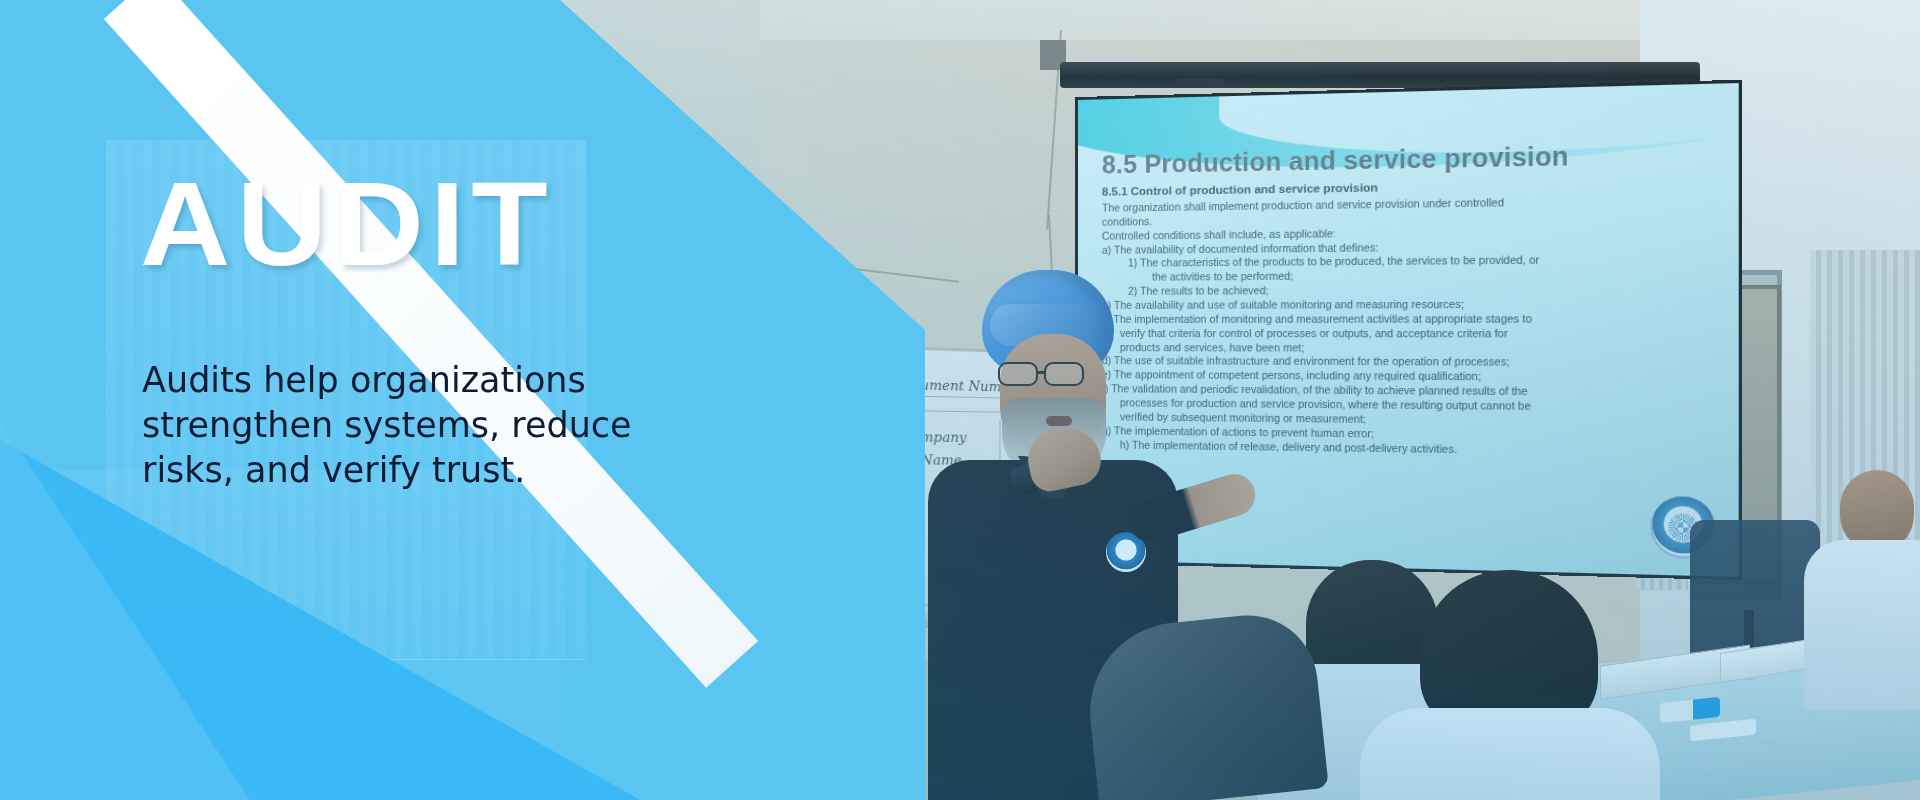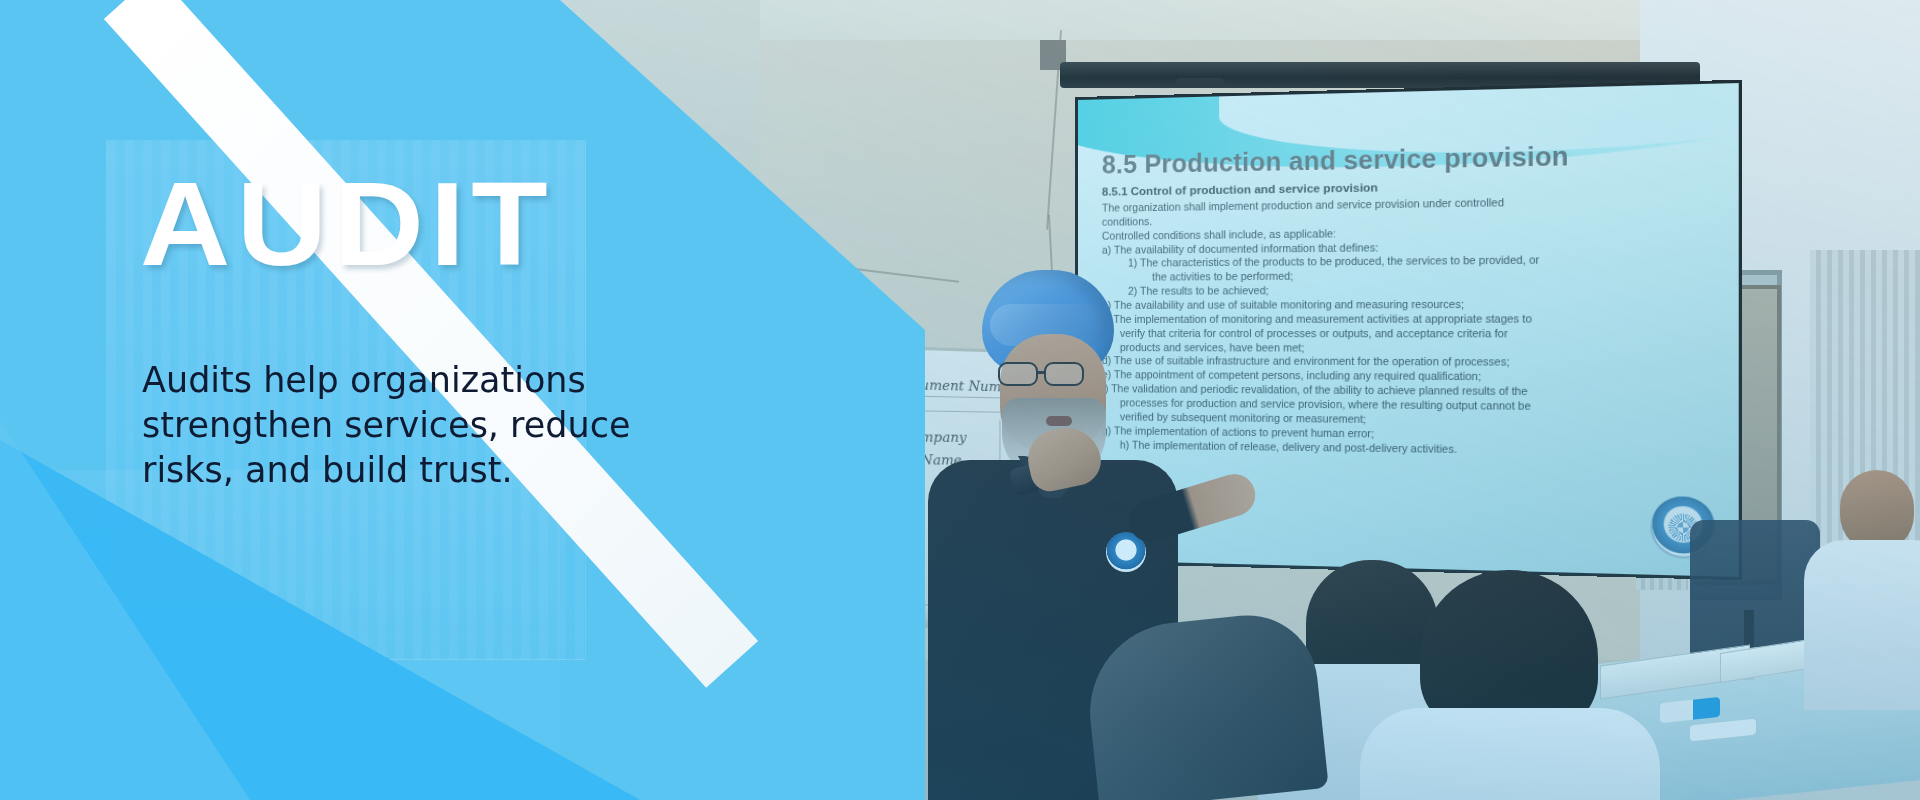--- a/index.html
+++ b/index.html
@@ -552,15 +552,15 @@
   </div>
 
   <div class="blue-main"></div>
   <div class="panel-ghost"></div>
   <div class="panel-ghost2"></div>
   <div class="blue-wedge"></div>
   <div class="blue-wedge-light"></div>
   <div class="stripe"></div>
 
   <h1 class="headline">AUDIT</h1>
-  <p class="subcopy">Audits help organizations strengthen services, reduce risks, and build trust.</p>
+  <p class="subcopy">Audits help organizations strengthen systems, reduce risks, and verify trust.</p>
 
 </div>
 
 </body></html>

